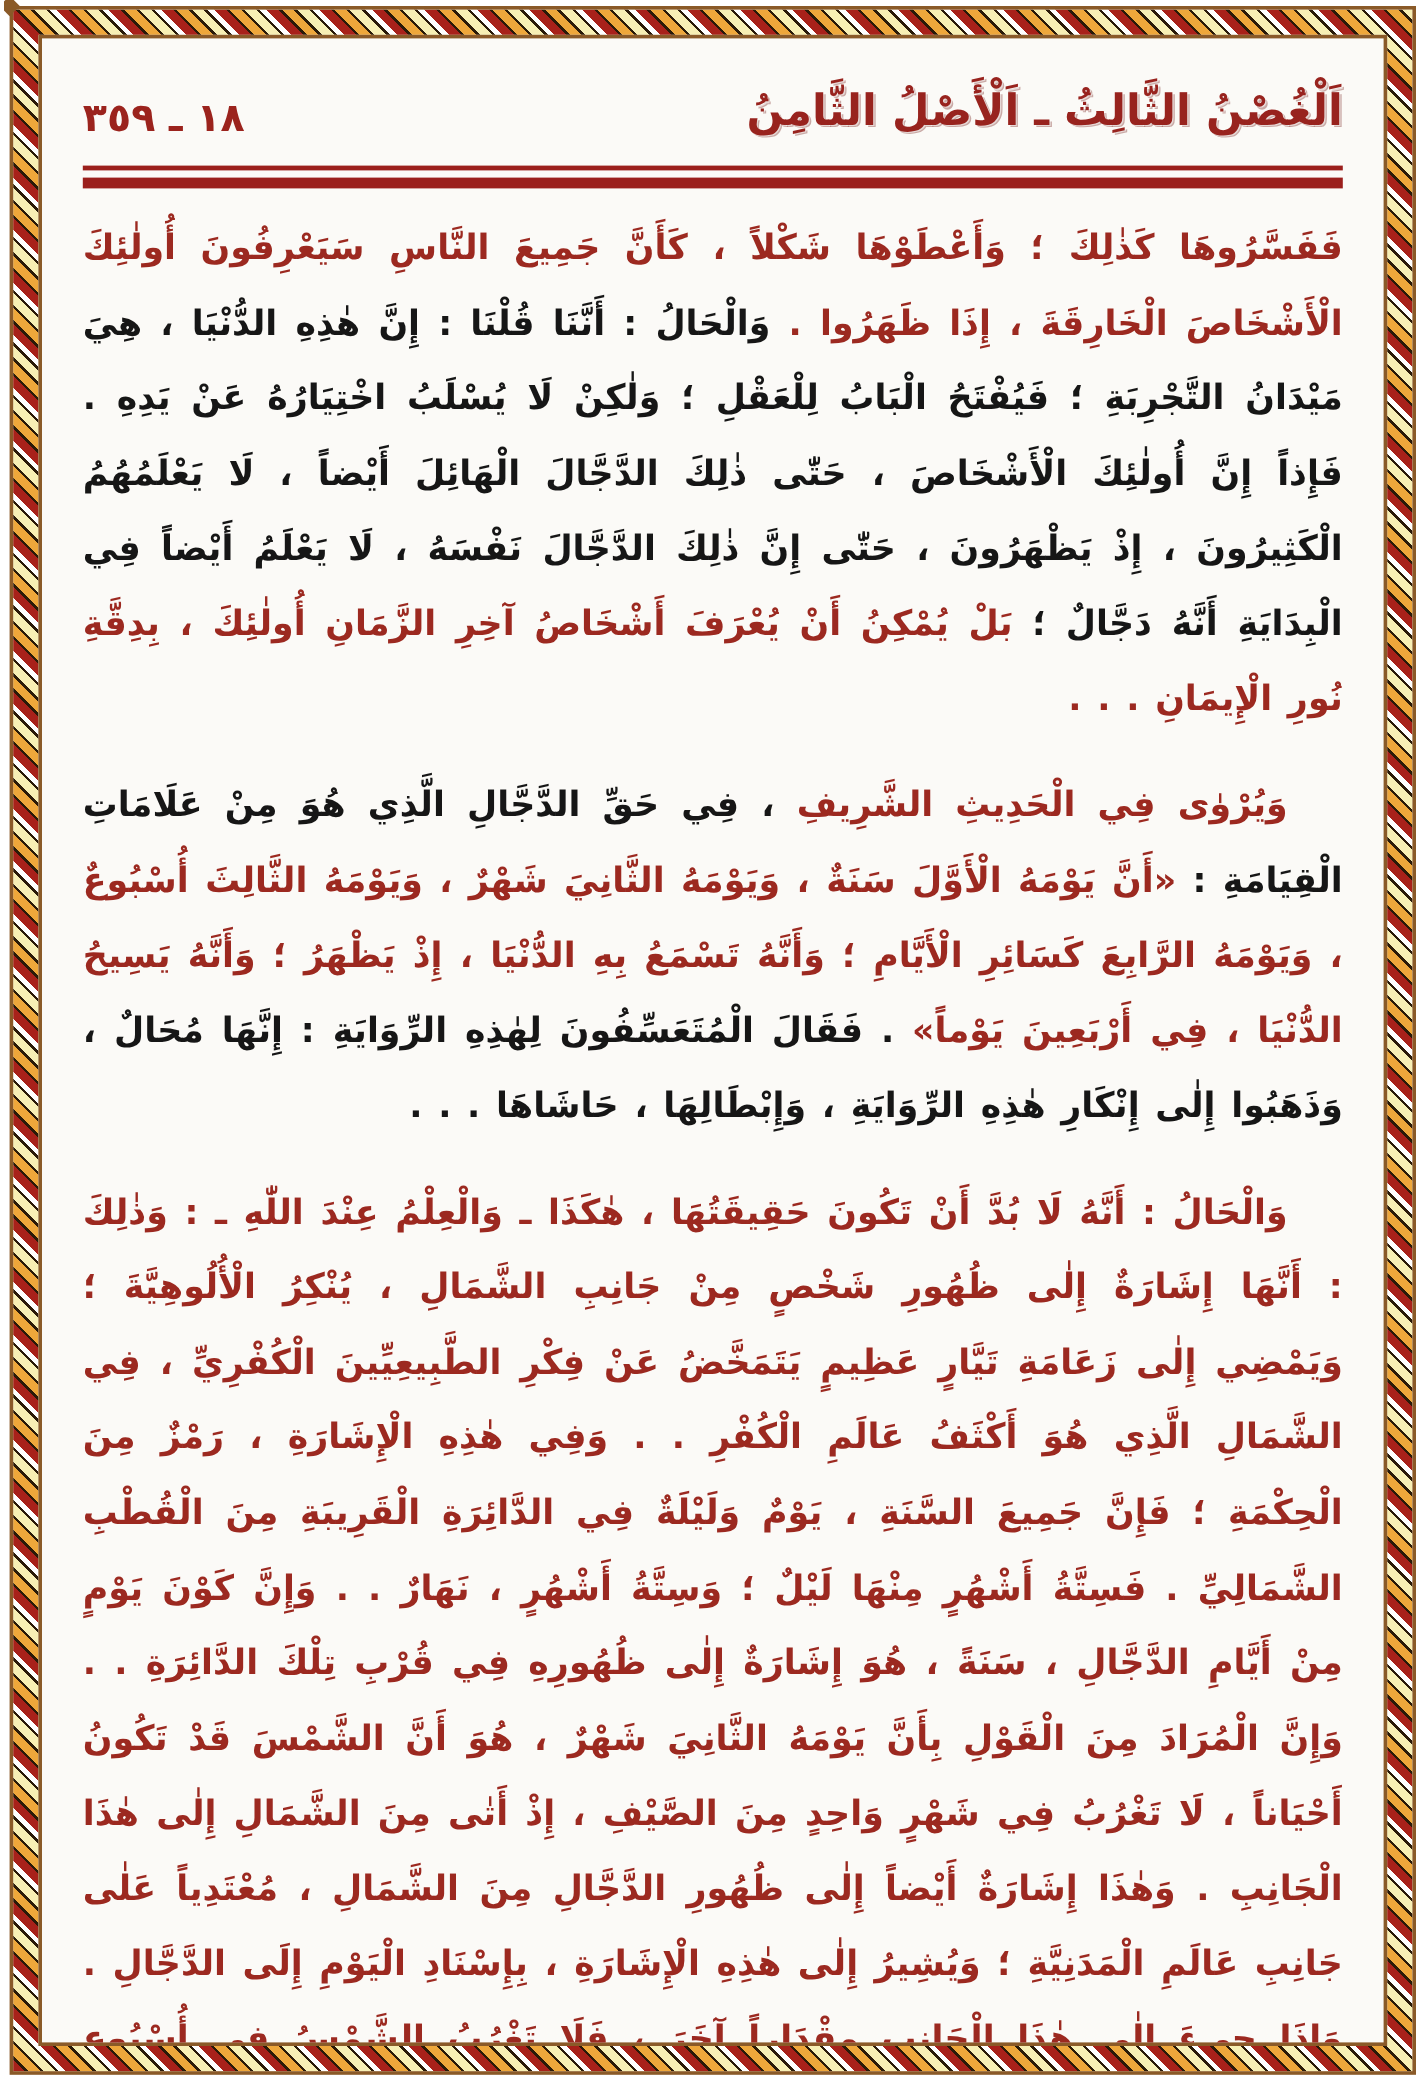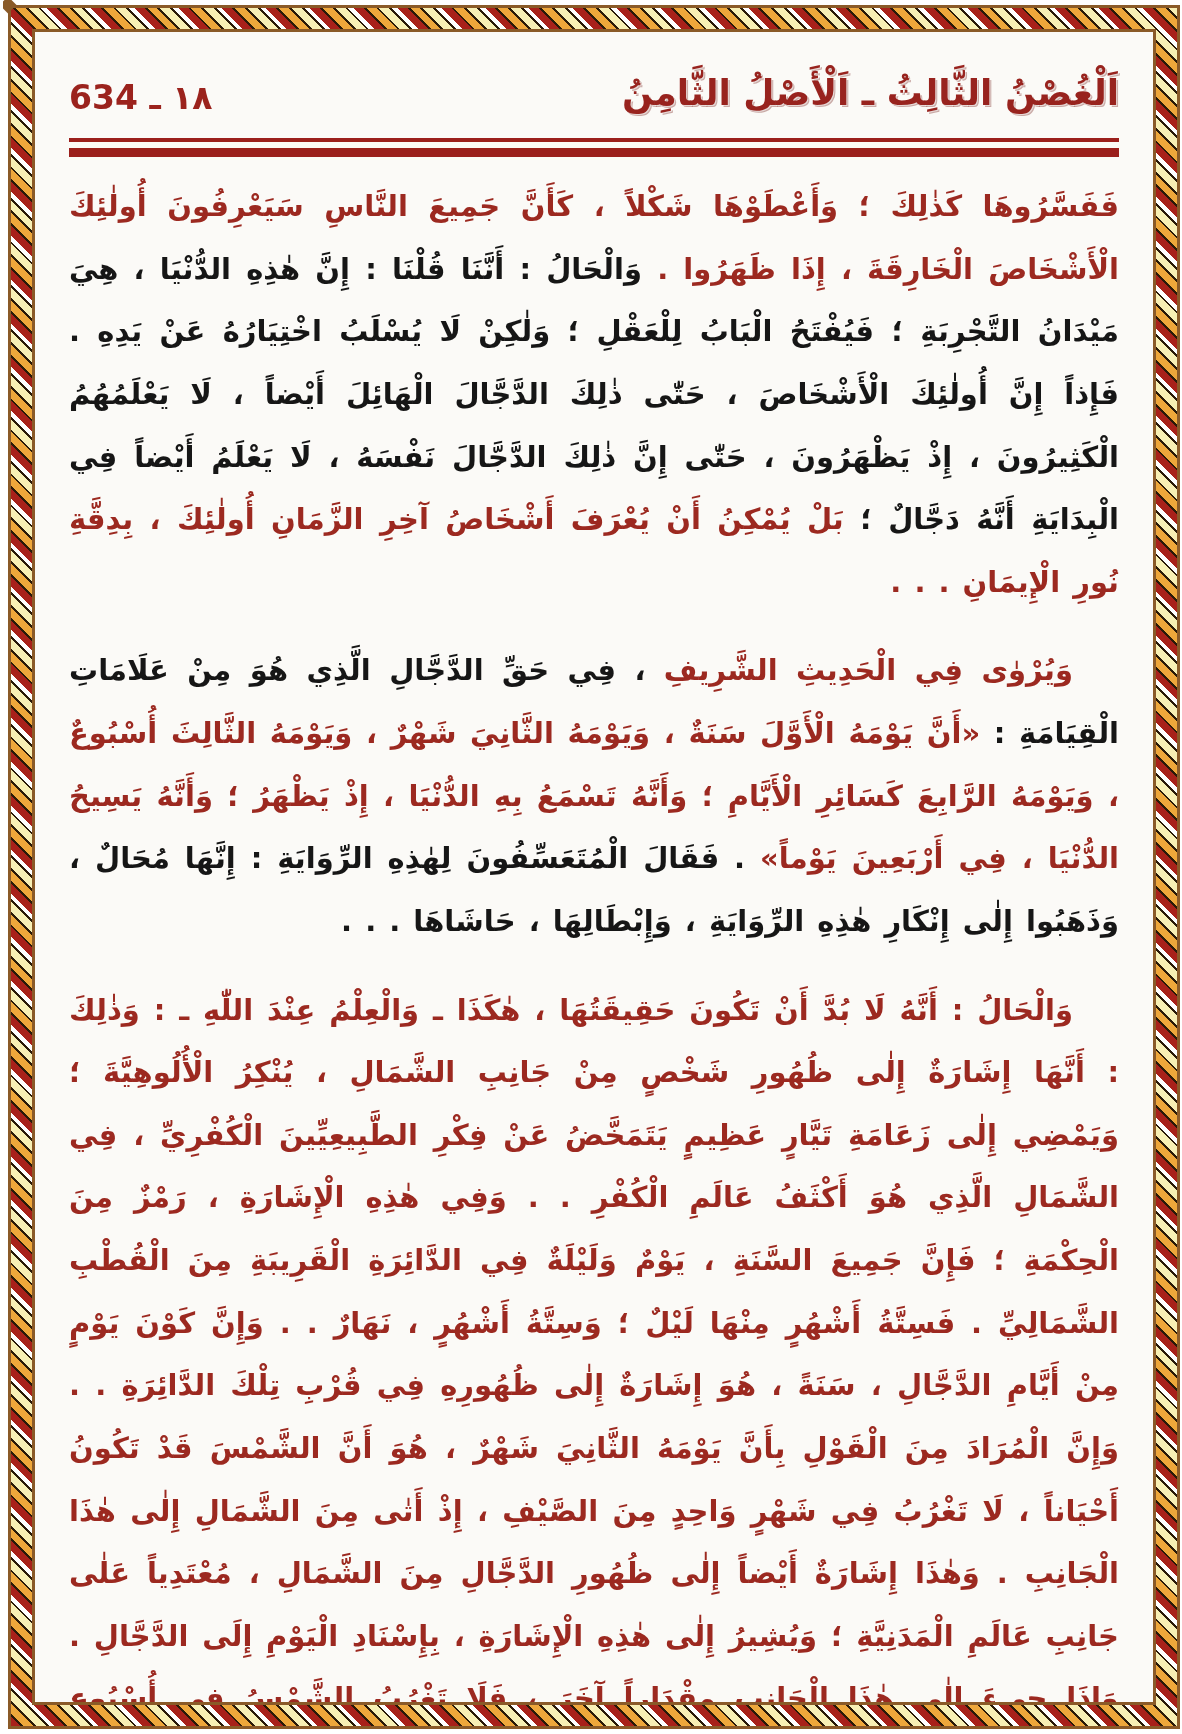--- a/index.html
+++ b/index.html
@@ -85,21 +85,21 @@
   .seg-black { color: #161616; }
 </style>
 </head>
 <body>
 
 <div class="ornament">
   <div class="corner-finial"></div>
   <div class="sheet">
 
     <div class="header">
-      <div class="page-number">١٨ ـ 634</div>
+      <div class="page-number">١٨ ـ ٣٥٩</div>
       <div class="doc-title">اَلْغُصْنُ الثَّالِثُ ـ اَلْأَصْلُ الثَّامِنُ</div>
     </div>
 
     <div class="double-rule"></div>
 
     <div class="body-text">
         <p class="para"><span class="seg-red">فَفَسَّرُوهَا كَذٰلِكَ ؛ وَأَعْطَوْهَا شَكْلاً ، كَأَنَّ جَمِيعَ النَّاسِ سَيَعْرِفُونَ أُولٰئِكَ الْأَشْخَاصَ الْخَارِقَةَ ، إِذَا ظَهَرُوا . </span><span class="seg-black">وَالْحَالُ : أَنَّنَا قُلْنَا : إِنَّ هٰذِهِ الدُّنْيَا ، هِيَ مَيْدَانُ التَّجْرِبَةِ ؛ فَيُفْتَحُ الْبَابُ لِلْعَقْلِ ؛ وَلٰكِنْ لَا يُسْلَبُ اخْتِيَارُهُ عَنْ يَدِهِ . فَإِذاً إِنَّ أُولٰئِكَ الْأَشْخَاصَ ، حَتّٰى ذٰلِكَ الدَّجَّالَ الْهَائِلَ أَيْضاً ، لَا يَعْلَمُهُمُ الْكَثِيرُونَ ، إِذْ يَظْهَرُونَ ، حَتّٰى إِنَّ ذٰلِكَ الدَّجَّالَ نَفْسَهُ ، لَا يَعْلَمُ أَيْضاً فِي الْبِدَايَةِ أَنَّهُ دَجَّالٌ ؛ </span><span class="seg-red">بَلْ يُمْكِنُ أَنْ يُعْرَفَ أَشْخَاصُ آخِرِ الزَّمَانِ أُولٰئِكَ ، بِدِقَّةِ نُورِ الْإِيمَانِ . . .</span></p>
         <p class="para indent"><span class="seg-red">وَيُرْوٰى فِي الْحَدِيثِ الشَّرِيفِ </span><span class="seg-black">، فِي حَقِّ الدَّجَّالِ الَّذِي هُوَ مِنْ عَلَامَاتِ الْقِيَامَةِ : </span><span class="seg-red">«أَنَّ يَوْمَهُ الْأَوَّلَ سَنَةٌ ، وَيَوْمَهُ الثَّانِيَ شَهْرٌ ، وَيَوْمَهُ الثَّالِثَ أُسْبُوعٌ ، وَيَوْمَهُ الرَّابِعَ كَسَائِرِ الْأَيَّامِ ؛ وَأَنَّهُ تَسْمَعُ بِهِ الدُّنْيَا ، إِذْ يَظْهَرُ ؛ وَأَنَّهُ يَسِيحُ الدُّنْيَا ، فِي أَرْبَعِينَ يَوْماً» </span><span class="seg-black">. فَقَالَ الْمُتَعَسِّفُونَ لِهٰذِهِ الرِّوَايَةِ : إِنَّهَا مُحَالٌ ، وَذَهَبُوا إِلٰى إِنْكَارِ هٰذِهِ الرِّوَايَةِ ، وَإِبْطَالِهَا ، حَاشَاهَا . . .</span></p>
         <p class="para indent justify-last"><span class="seg-red">وَالْحَالُ : أَنَّهُ لَا بُدَّ أَنْ تَكُونَ حَقِيقَتُهَا ، هٰكَذَا ـ وَالْعِلْمُ عِنْدَ اللّٰهِ ـ : وَذٰلِكَ : أَنَّهَا إِشَارَةٌ إِلٰى ظُهُورِ شَخْصٍ مِنْ جَانِبِ الشَّمَالِ ، يُنْكِرُ الْأُلُوهِيَّةَ ؛ وَيَمْضِي إِلٰى زَعَامَةِ تَيَّارٍ عَظِيمٍ يَتَمَخَّضُ عَنْ فِكْرِ الطَّبِيعِيِّينَ الْكُفْرِيِّ ، فِي الشَّمَالِ الَّذِي هُوَ أَكْثَفُ عَالَمِ الْكُفْرِ . . وَفِي هٰذِهِ الْإِشَارَةِ ، رَمْزٌ مِنَ الْحِكْمَةِ ؛ فَإِنَّ جَمِيعَ السَّنَةِ ، يَوْمٌ وَلَيْلَةٌ فِي الدَّائِرَةِ الْقَرِيبَةِ مِنَ الْقُطْبِ الشَّمَالِيِّ . فَسِتَّةُ أَشْهُرٍ مِنْهَا لَيْلٌ ؛ وَسِتَّةُ أَشْهُرٍ ، نَهَارٌ . . وَإِنَّ كَوْنَ يَوْمٍ مِنْ أَيَّامِ الدَّجَّالِ ، سَنَةً ، هُوَ إِشَارَةٌ إِلٰى ظُهُورِهِ فِي قُرْبِ تِلْكَ الدَّائِرَةِ . . وَإِنَّ الْمُرَادَ مِنَ الْقَوْلِ بِأَنَّ يَوْمَهُ الثَّانِيَ شَهْرٌ ، هُوَ أَنَّ الشَّمْسَ قَدْ تَكُونُ أَحْيَاناً ، لَا تَغْرُبُ فِي شَهْرٍ وَاحِدٍ مِنَ الصَّيْفِ ، إِذْ أَتٰى مِنَ الشَّمَالِ إِلٰى هٰذَا الْجَانِبِ . وَهٰذَا إِشَارَةٌ أَيْضاً إِلٰى ظُهُورِ الدَّجَّالِ مِنَ الشَّمَالِ ، مُعْتَدِياً عَلٰى جَانِبِ عَالَمِ الْمَدَنِيَّةِ ؛ وَيُشِيرُ إِلٰى هٰذِهِ الْإِشَارَةِ ، بِإِسْنَادِ الْيَوْمِ إِلَى الدَّجَّالِ . وَإِذَا جِيءَ إِلٰى هٰذَا الْجَانِبِ مِقْدَاراً آخَرَ ، فَلَا تَغْرُبُ الشَّمْسُ فِي أُسْبُوعٍ وَاحِدٍ ؛ وَإِذَا جِيءَ مِنْهُ شَيْئاً فَشَيْئاً ، تَدُومُ ثَلَاثُ سَاعَاتٍ بَيْنَ الطُّلُوعِ وَالْغُرُوبِ . وَإِنِّي إِذْ كُنْتُ فِي الْأَسْرِ بِرُوسْيَا ، كُنْتُ فِي مِثْلِ هٰذَا الْمَكَانِ ؛ فَكَانَ بِالْقُرْبِ مِنَّا مَكَانٌ لَا</span></p>
       </div>

